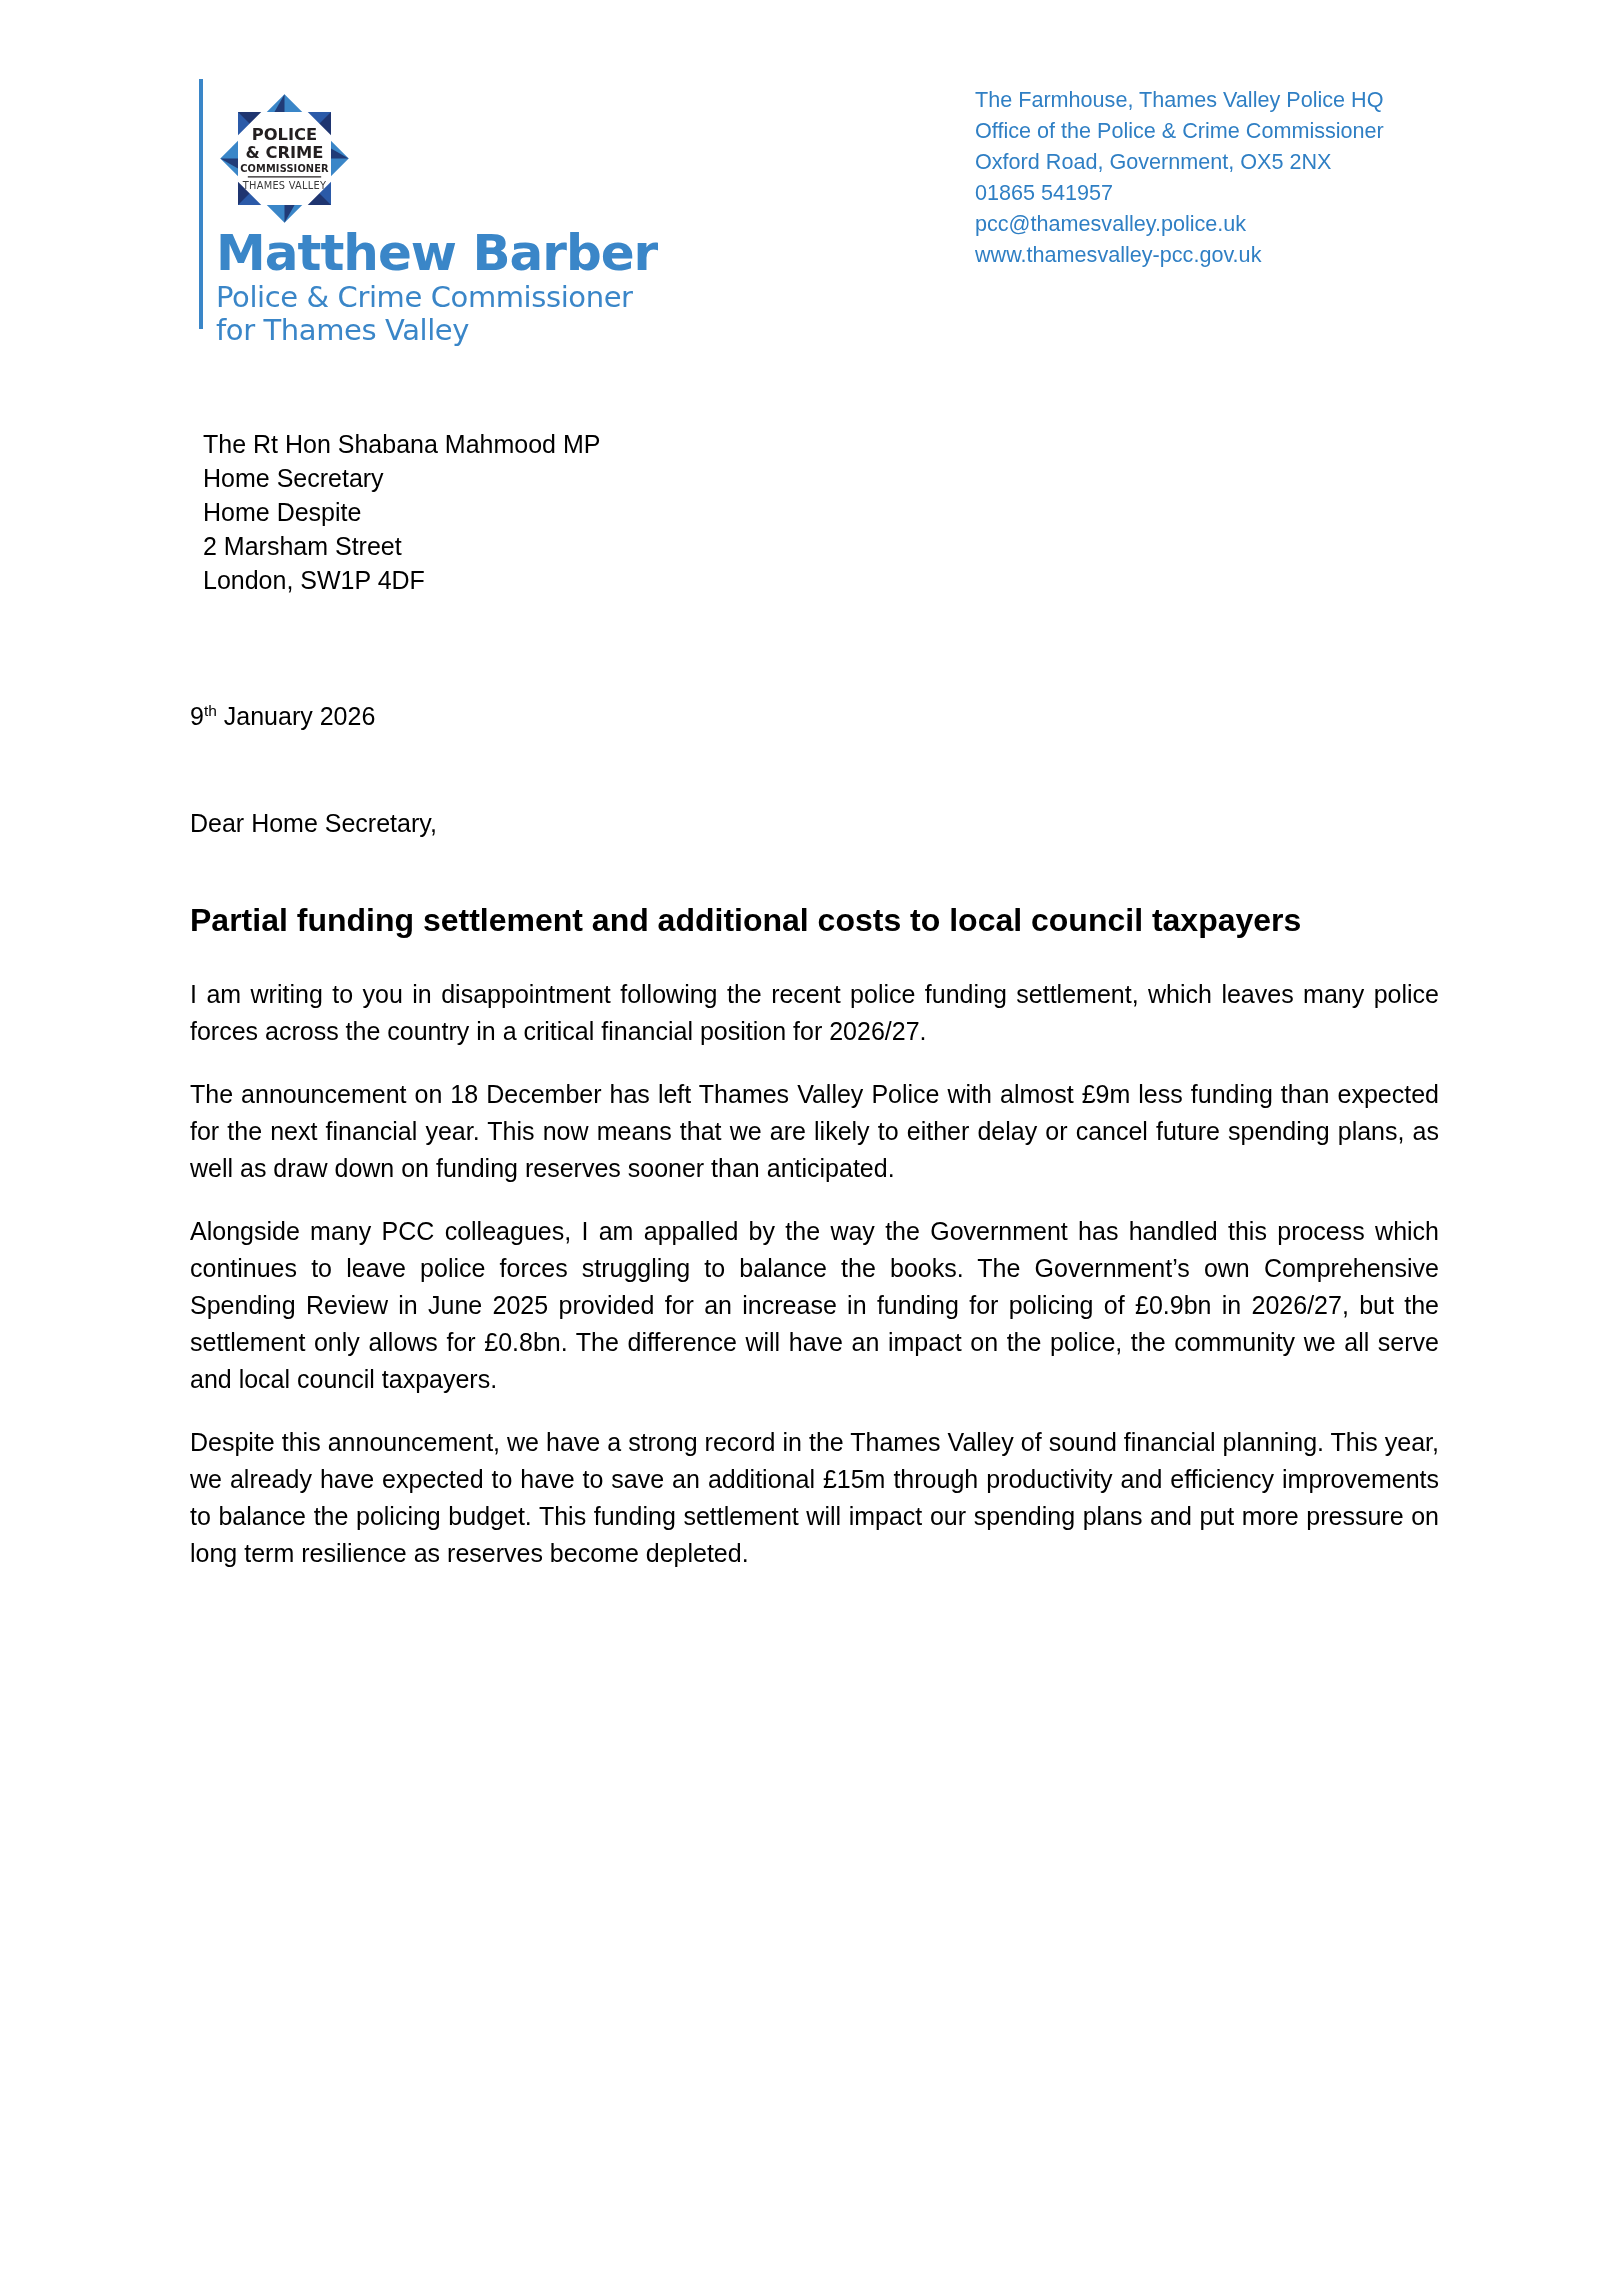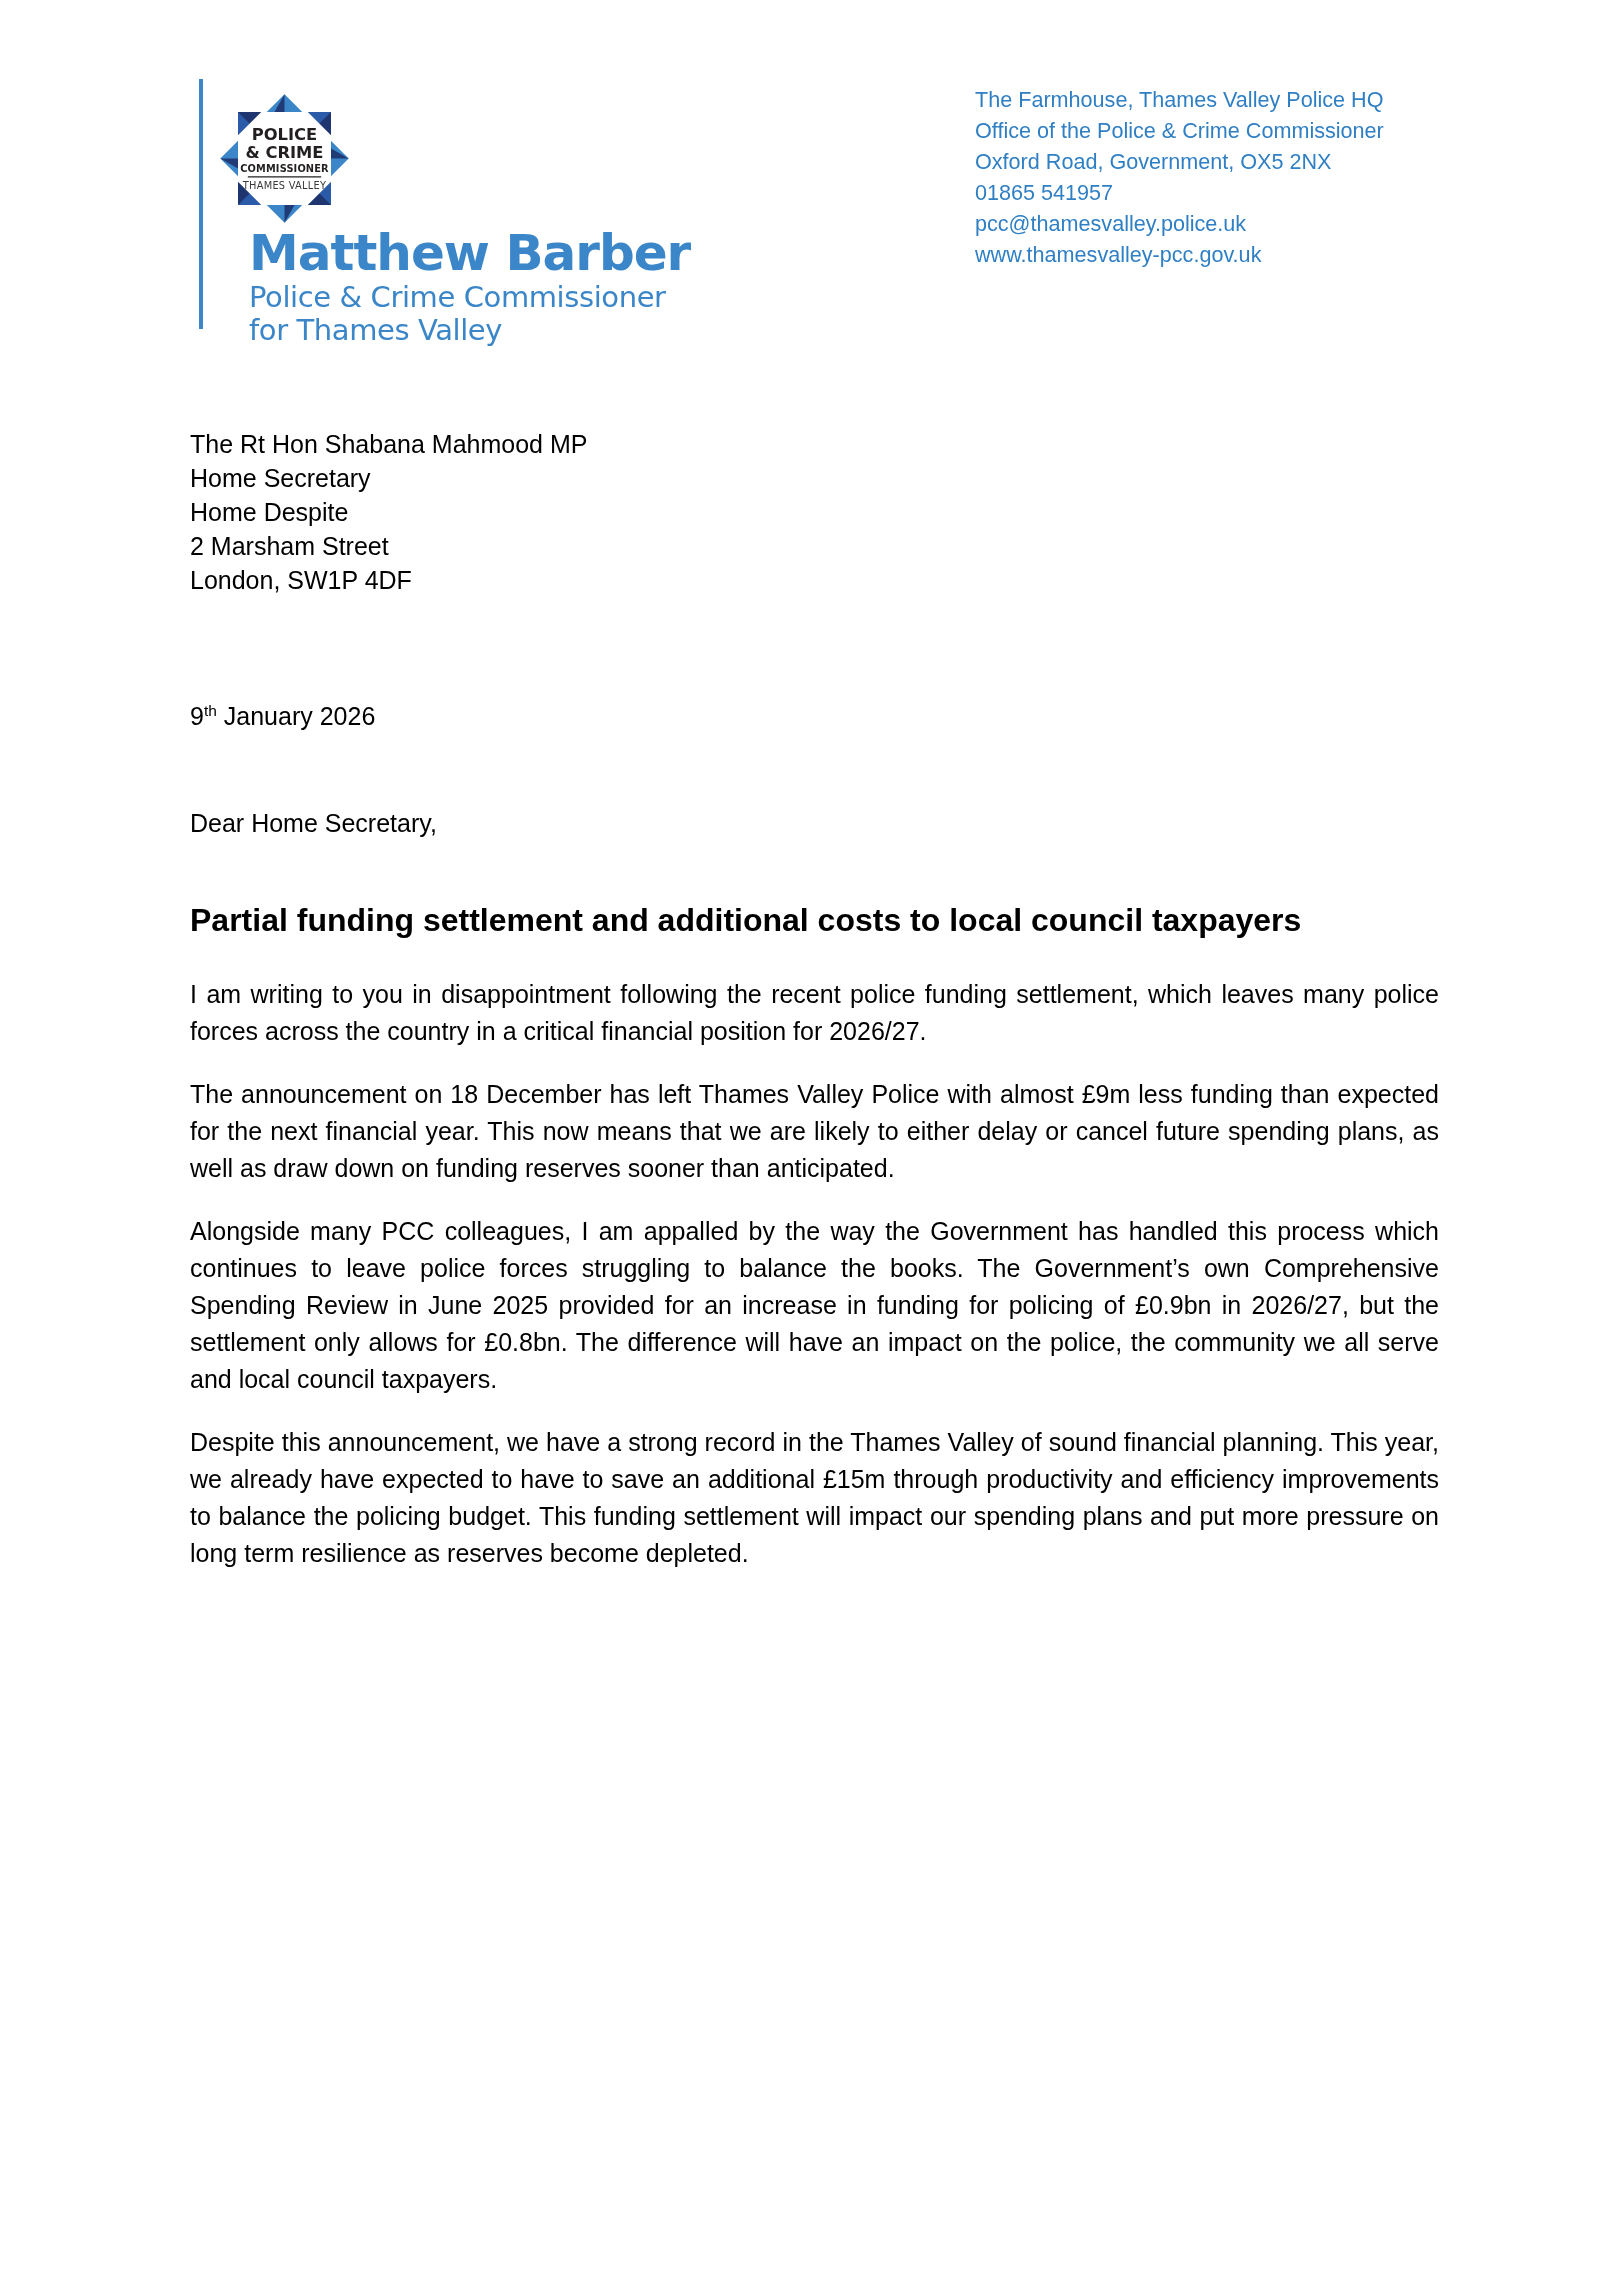--- a/index.html
+++ b/index.html
@@ -53,21 +53,20 @@
     height: 131px;
   }
   .badge svg { display: block; width: 131px; height: 131px; }
 
   
   .wordmark {
     position: absolute;
     left: 26px;
     top: 154px;
     width: 458px;
-    margin-left: 33px;
   }
   .wordmark-name {
     font-family: "DejaVu Sans", sans-serif;
     font-weight: bold;
     font-size: 50px;
     line-height: 55px;
     letter-spacing: -1px;
     color: #3a86c8;
     white-space: nowrap;
   }
@@ -103,21 +102,21 @@
     width: 1249px;
   }
 
   .addressee {
     position: absolute;
     left: 0;
     top: 427px;
     font-size: 25px;
     line-height: 34px;
   }
-  .addressee div { white-space: nowrap; }
+  .addressee div { white-space: nowrap; margin-left: 13px; }
 
   .date-line {
     position: absolute;
     left: 0;
     top: 699px;
     width: 1249px;
     font-size: 25px;
     line-height: 34px;
   }
   .date-line sup {

